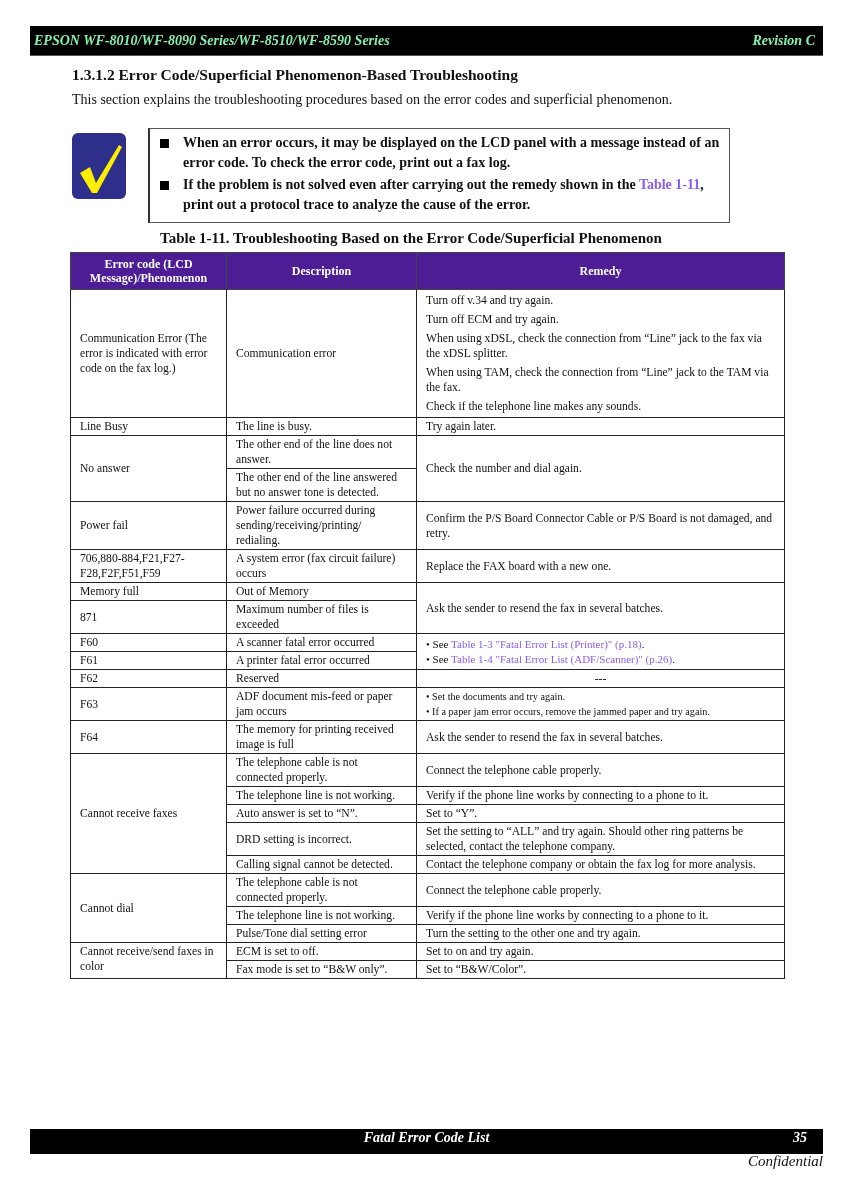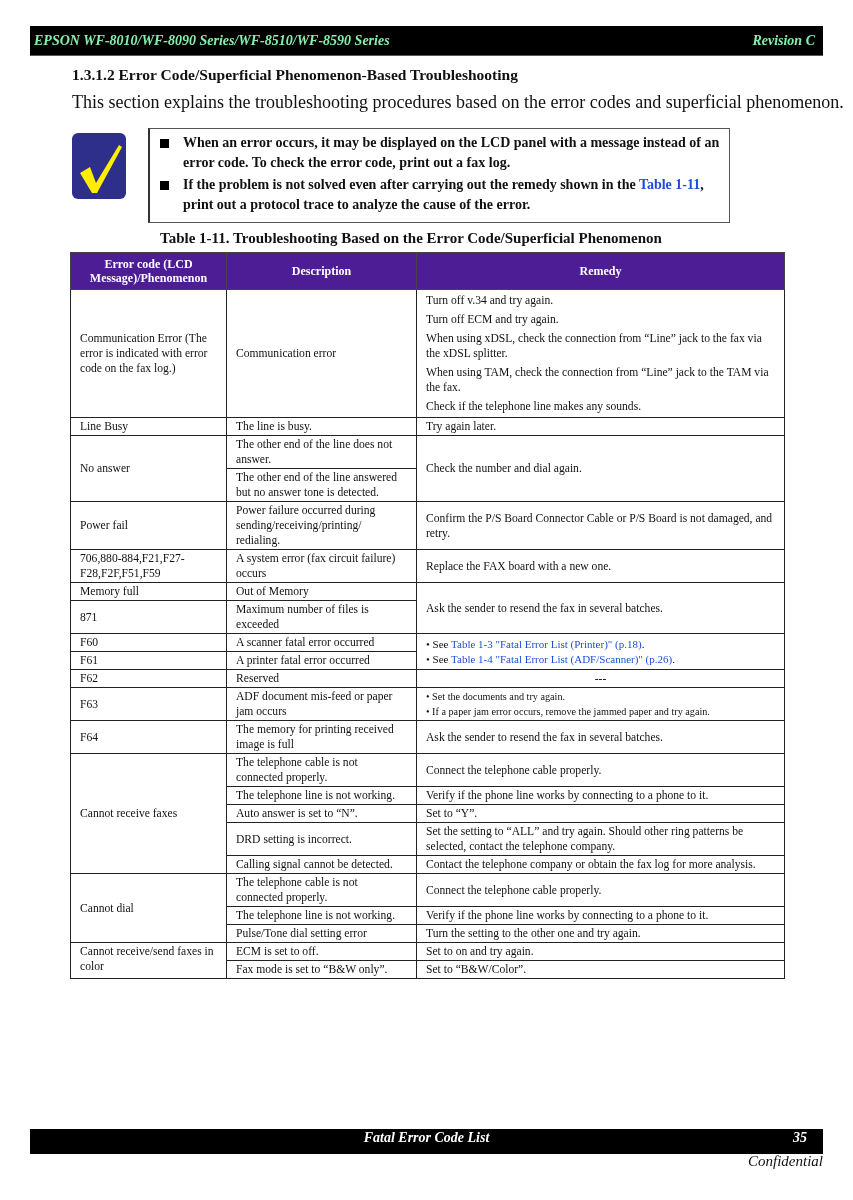--- a/index.html
+++ b/index.html
@@ -3,29 +3,29 @@
 <meta charset="utf-8">
 <style>
   * { box-sizing: border-box; margin: 0; padding: 0; }
   html, body { width: 853px; height: 1200px; background: #ffffff; }
   body { position: relative; font-family: "Liberation Serif", "DejaVu Serif", serif; color: #111; overflow: hidden; }
 
   .hdr-bar { position: absolute; left: 30px; top: 26px; width: 793px; height: 30px; background: #000; color: #86efac;
     font-weight: bold; font-style: italic; font-size: 14px; display: flex; justify-content: space-between; align-items: center; padding: 0 8px 0 4px; border-bottom: 1px solid #555; }
 
   .section-title { position: absolute; left: 72px; top: 66px; font-size: 15.5px; font-weight: bold; }
-  .section-intro { position: absolute; left: 72px; top: 92px; font-size: 18px; }
+  .section-intro { position: absolute; left: 72px; top: 92px; font-size: 14px; }
 
   .checkmark { position: absolute; left: 72px; top: 133px; width: 54px; height: 66px; background: #2e2f8a; border-radius: 6px; }
   .checkmark svg { width: 100%; height: 100%; }
 
   .notebox { position: absolute; left: 148px; top: 128px; width: 582px; height: 95px; border: 1px solid #555; border-left: 2px solid #333; padding: 4px 8px 0 10px; }
   .note-item { display: flex; font-size: 14px; font-weight: bold; line-height: 20px; margin-bottom: 2px; }
   .note-bullet { width: 9px; height: 9px; background: #000; margin-top: 6px; margin-right: 14px; flex: 0 0 auto; }
-  .link { color: #1d4ed8; }
+  .link { color: #8b5cf6; }
 
   .table-caption { position: absolute; left: 160px; top: 230px; font-size: 15px; font-weight: bold; }
 
   table.err { position: absolute; left: 70px; top: 252px; width: 714px; border-collapse: collapse; font-size: 11.6px; line-height: 15px; table-layout: fixed; }
   table.err th { background: #4c1d95; color: #fff; font-weight: bold; font-size: 12px; text-align: center; height: 37px; border: 1px solid #444; line-height: 14px; }
   table.err td { border: 1px solid #222; padding: 1px 9px; vertical-align: middle; }
   .col1 { width: 156px; } .col2 { width: 190px; } .col3 { width: 368px; }
   .rem-line { display: block; padding: 2px 0; }
   .center { text-align: center; }
   .dot-line { display: block; font-size: 11px; }

